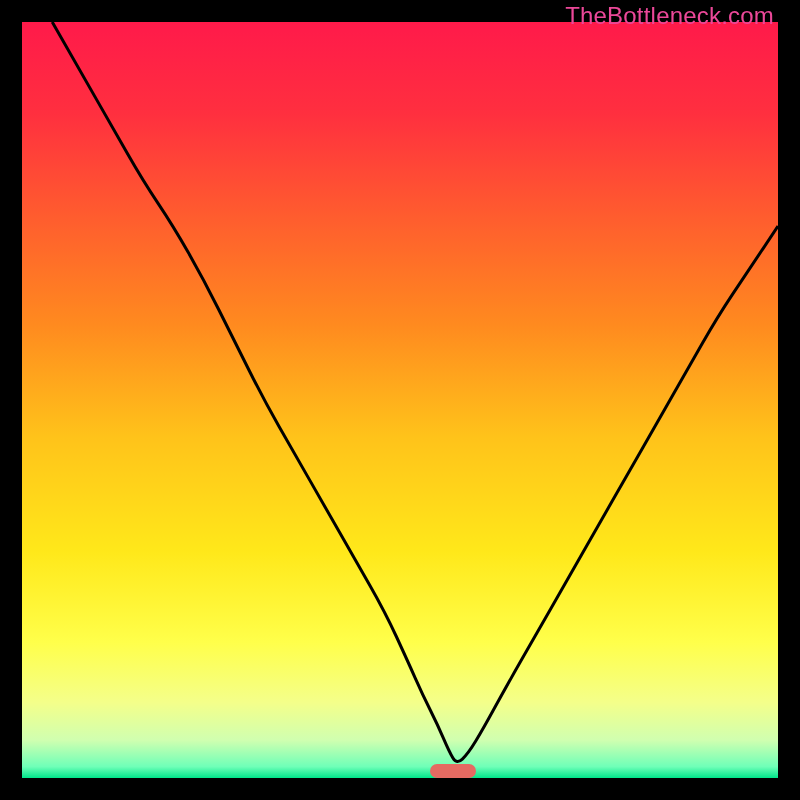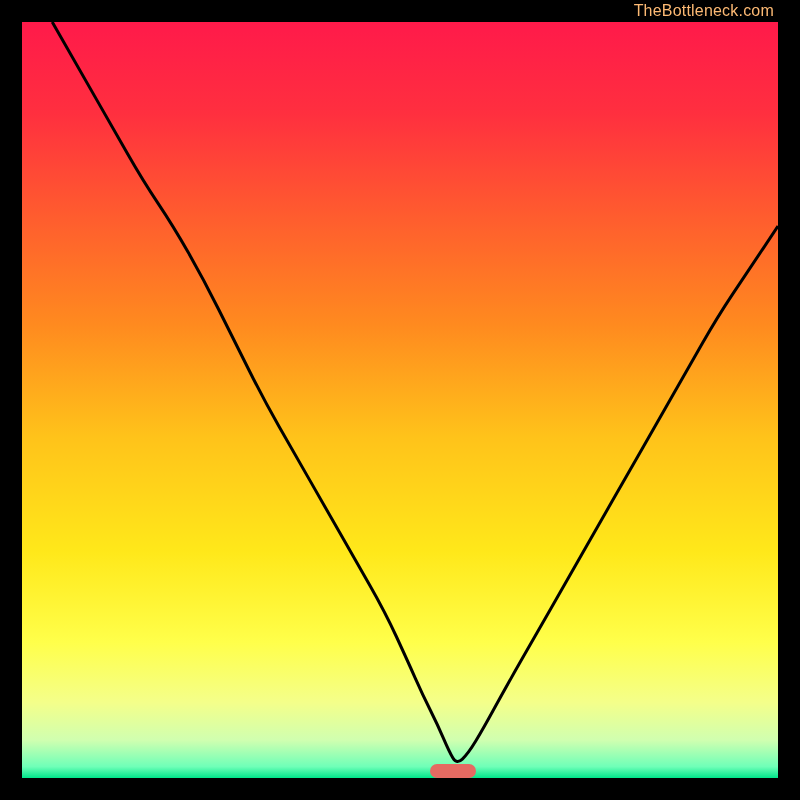--- a/index.html
+++ b/index.html
@@ -23,22 +23,22 @@
     position: absolute;
     left: 0;
     top: 0;
     width: 756px;
     height: 756px;
   }
   .watermark {
     position: absolute;
     top: 2px;
     right: 26px;
-    color: #fdba74;
-    font-size: 16px;
+    color: #ec4899;
+    font-size: 24px;
     font-weight: 500;
     letter-spacing: 0.2px;
   }
   .minimum-marker {
     position: absolute;
     width: 46px;
     height: 14px;
     border-radius: 7px;
     transform: translate(-50%, -50%);
   }

